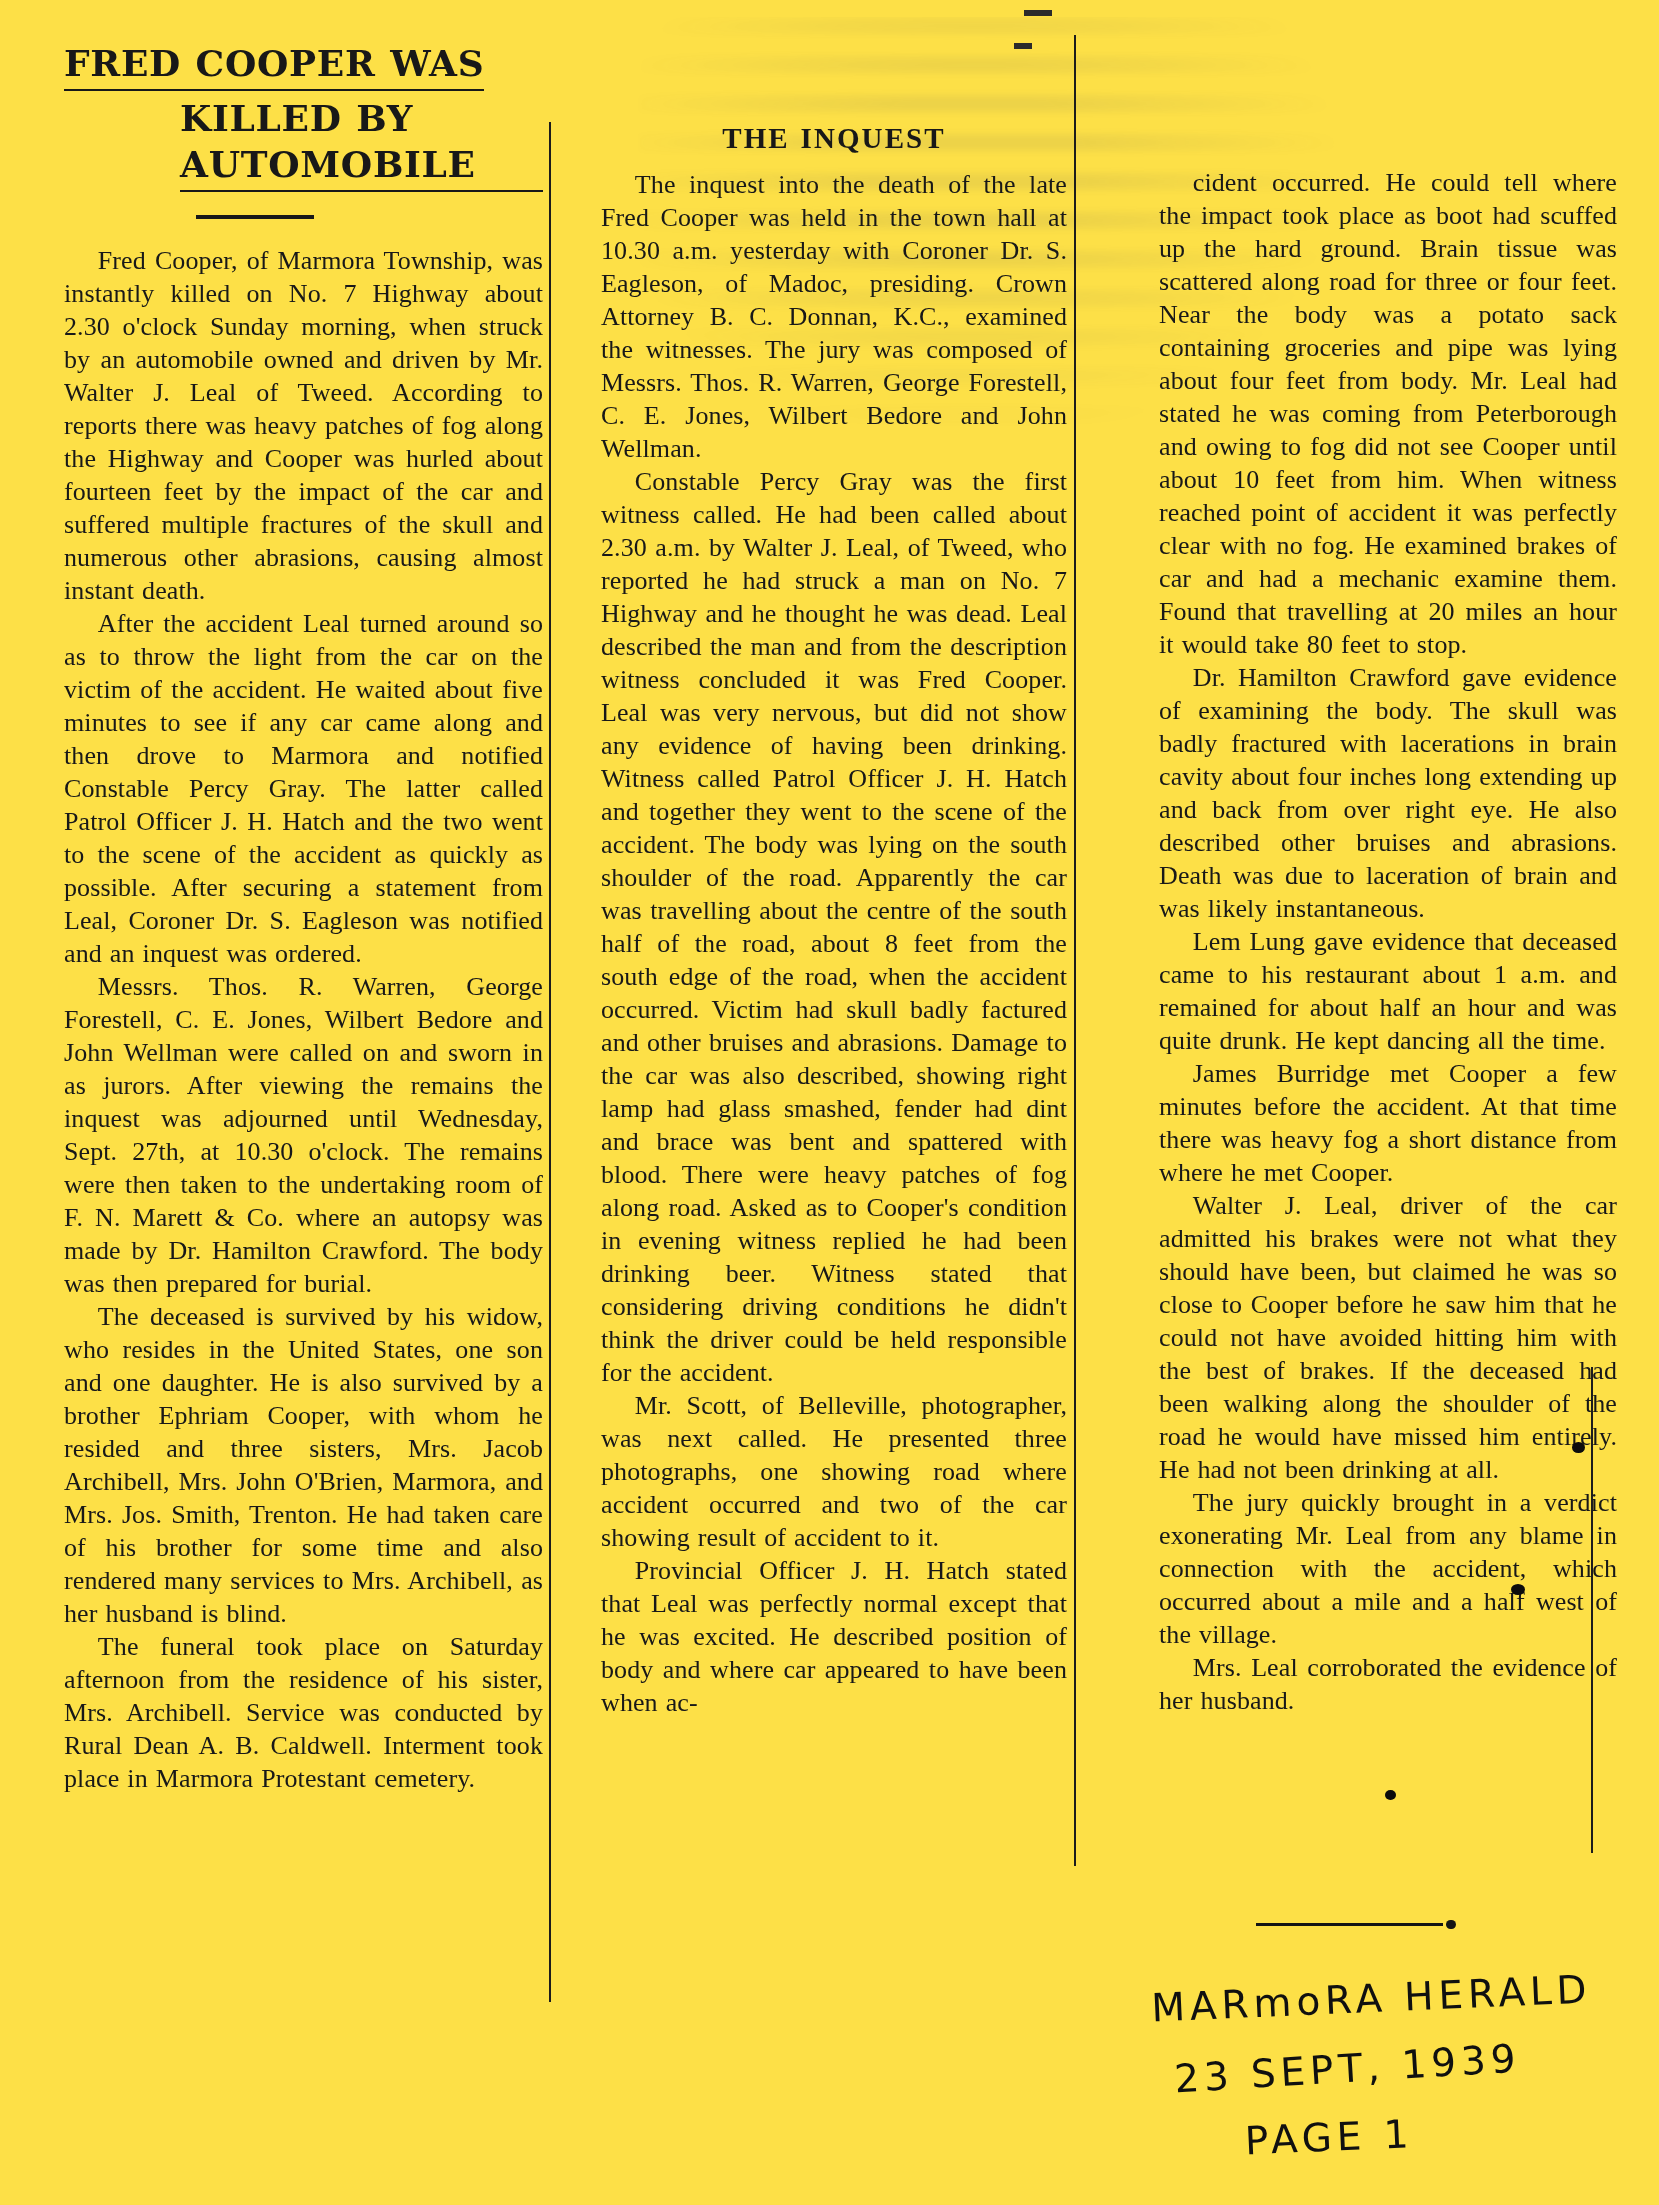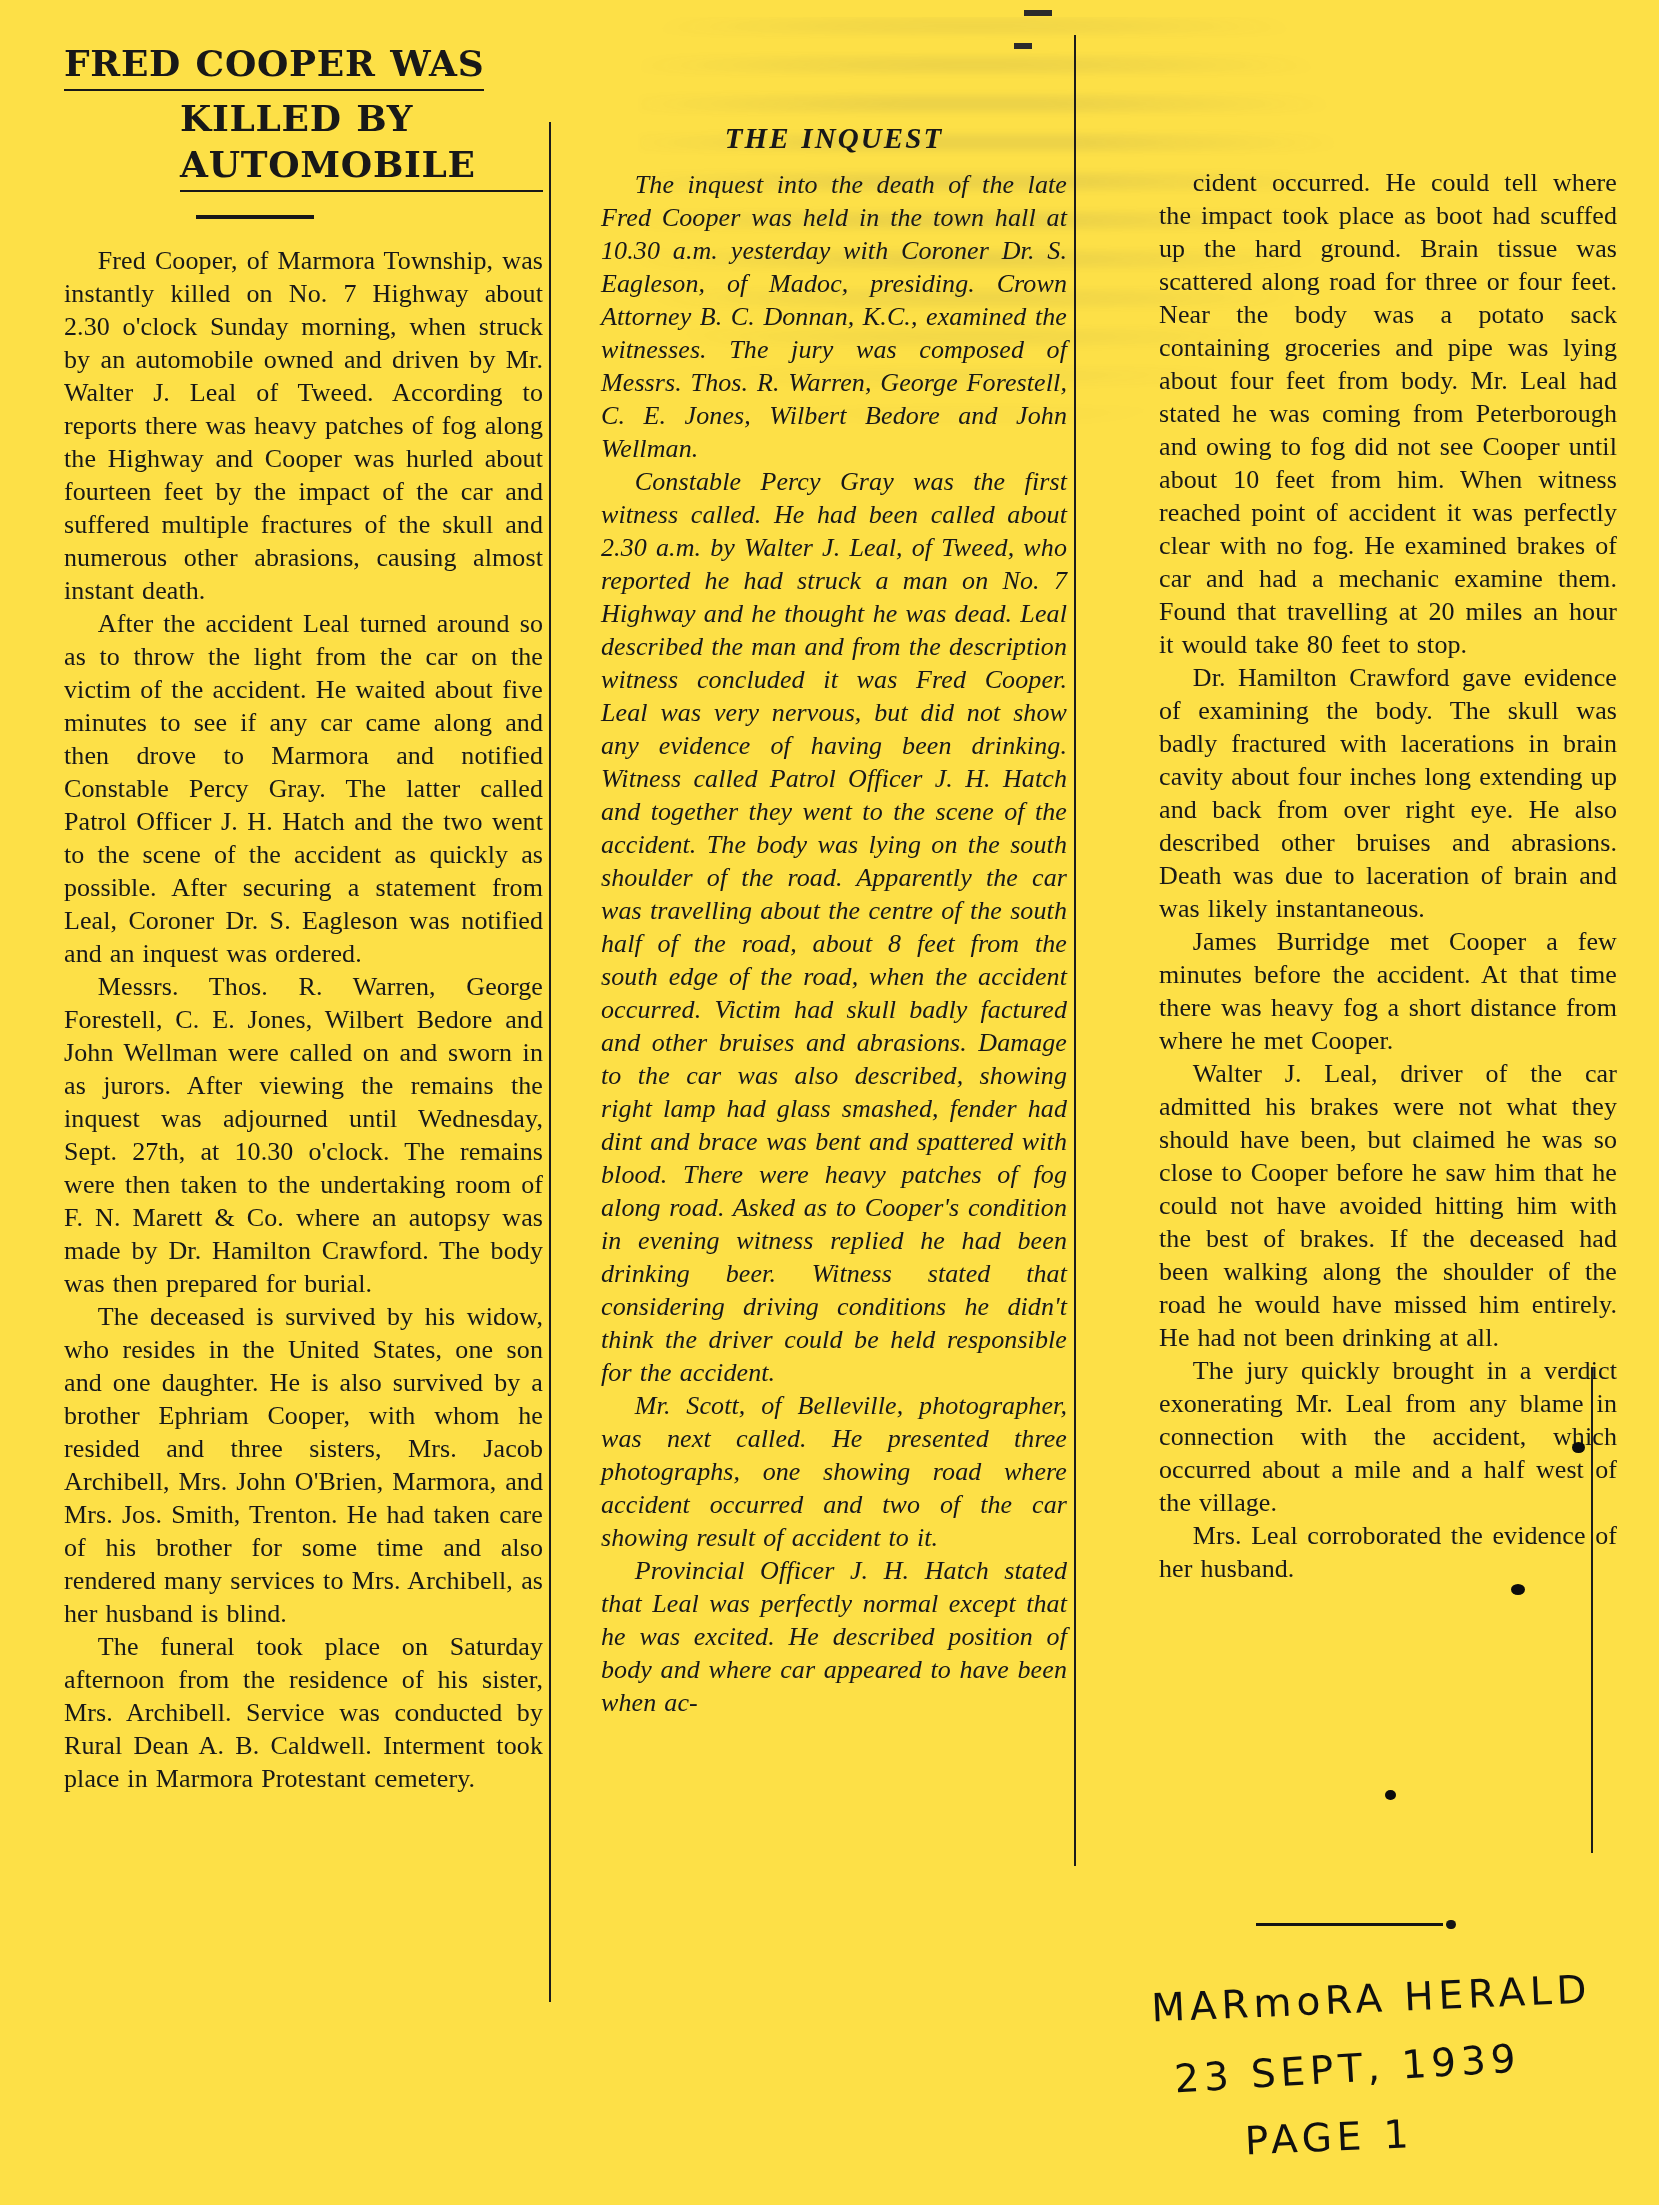--- a/index.html
+++ b/index.html
@@ -16,21 +16,21 @@
   
   .col {
     position:absolute;
     text-align:justify;
     font-size:26px;
     line-height:33px;
     letter-spacing:0.1px;
     word-spacing:1.4px;
   }
   .col1 { left:64px;  top:40px;  width:479px; }
-  .col2 { left:601px; top:122px; width:466px;font-style:italic; }
+  .col2 { left:601px; top:122px; width:466px; }
   .col3 { left:1131px;top:166px; width:458px;margin-left:28px; }
   .para { text-indent:1.3em; }
 
   
   .headline {
     font-family:"DejaVu Serif","Liberation Serif",serif;
     font-weight:bold;
     font-size:36px;
     line-height:46px;
     letter-spacing:0.7px;
@@ -136,20 +136,21 @@
         <p class="para">Provincial Officer J. H. Hatch stated that Leal was perfectly normal except that he was excited. He described position of body and where car appeared to have been when ac-</p>
       </div>
   </div>
 
   <div class="vrule vrule-2"></div>
 
   <div class="col col3">
     <div class="paras">
         <p class="para">cident occurred. He could tell where the impact took place as boot had scuffed up the hard ground. Brain tissue was scattered along road for three or four feet. Near the body was a potato sack containing groceries and pipe was lying about four feet from body. Mr. Leal had stated he was coming from Peterborough and owing to fog did not see Cooper until about 10 feet from him. When witness reached point of accident it was perfectly clear with no fog. He examined brakes of car and had a mechanic examine them. Found that travelling at 20 miles an hour it would take 80 feet to stop.</p>
         <p class="para">Dr. Hamilton Crawford gave evidence of examining the body. The skull was badly fractured with lacerations in brain cavity about four inches long extending up and back from over right eye. He also described other bruises and abrasions. Death was due to laceration of brain and was likely instantaneous.</p>
+        <p class="para">Lem Lung gave evidence that deceased came to his restaurant about 1 a.m. and remained for about half an hour and was quite drunk. He kept dancing all the time.</p>
         <p class="para">James Burridge met Cooper a few minutes before the accident. At that time there was heavy fog a short distance from where he met Cooper.</p>
         <p class="para">Walter J. Leal, driver of the car admitted his brakes were not what they should have been, but claimed he was so close to Cooper before he saw him that he could not have avoided hitting him with the best of brakes. If the deceased had been walking along the shoulder of the road he would have missed him entirely. He had not been drinking at all.</p>
         <p class="para">The jury quickly brought in a verdict exonerating Mr. Leal from any blame in connection with the accident, which occurred about a mile and a half west of the village.</p>
         <p class="para">Mrs. Leal corroborated the evidence of her husband.</p>
       </div>
   </div>
 
   <div class="vrule vrule-3"></div>
 
   <div class="speck speck-1"></div>

